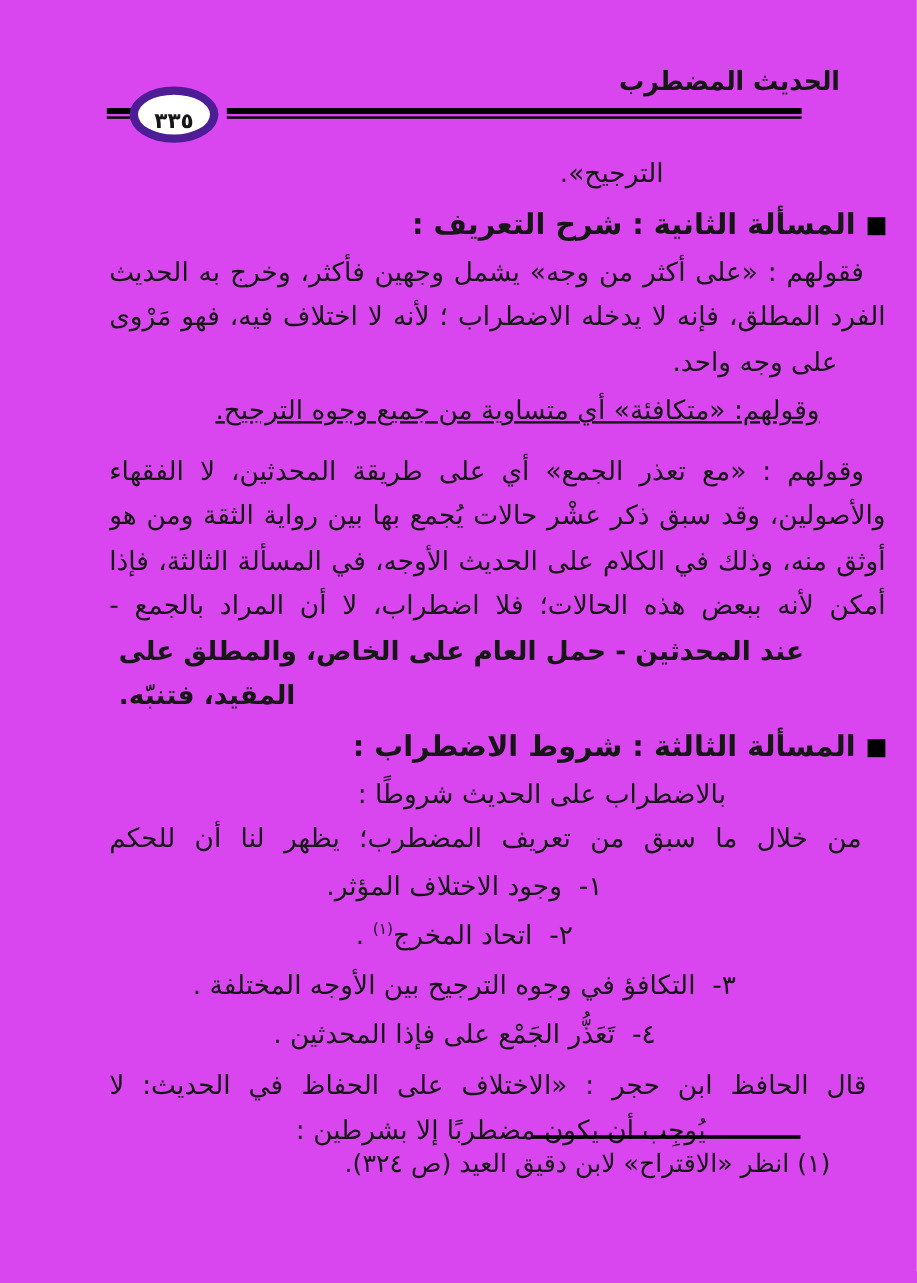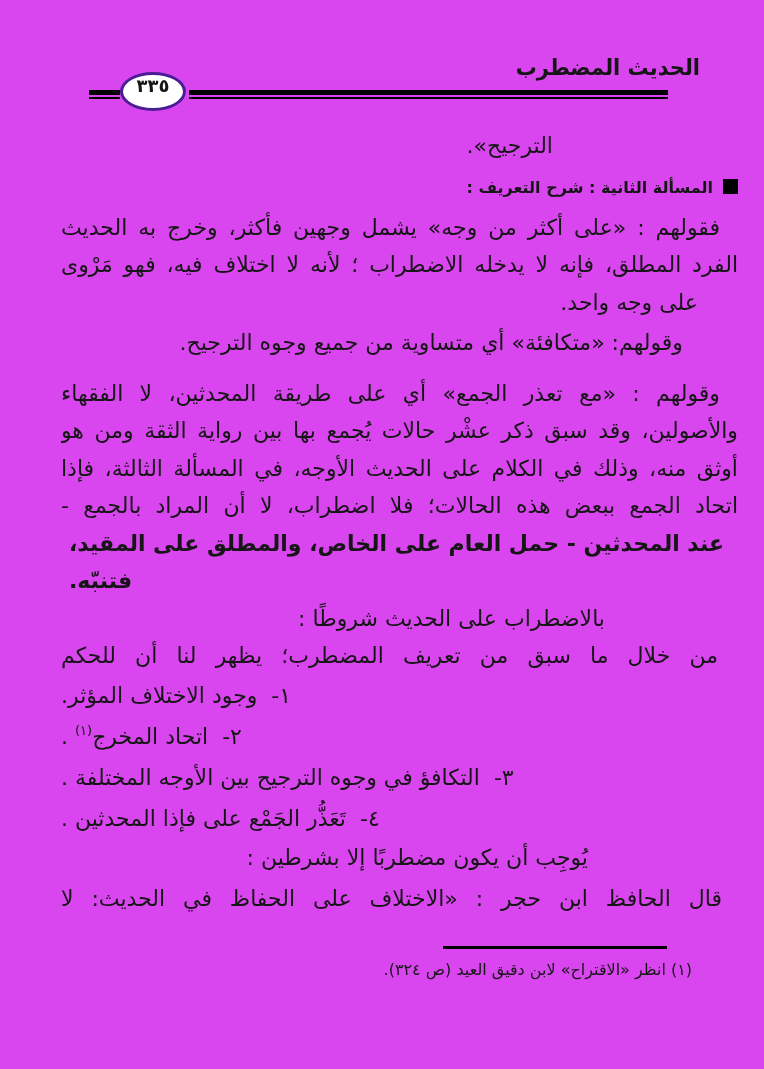--- a/index.html
+++ b/index.html
@@ -34,68 +34,68 @@
     position: absolute;
     top: 90px;
     height: 2px;
     border-top: 5px solid #000;
     border-bottom: 2px solid #000;
   }
   .rule { left: 189px; width: 479px; }
   .rule-left { left: 89px; width: 31px; }
   .page-badge {
     position: absolute;
-    left: 120px;
+    left: 108px;
     top: 72px;
     width: 60px;
     height: 33px;
-    border: 3px solid #4c1d95;
+    border: 7px solid #4c1d95;
     border-radius: 50%;
     background: #fff;
     display: flex;
-    align-items: flex-start;
+    align-items: flex-end;
     justify-content: center;
     font-weight: bold;
     font-size: 18px;
     z-index: 2;
   }
   
   .content {
     position: absolute;
-    left: 61px;
+    left: 91px;
     right: 54px;
     top: 127px;
     direction: rtl;
     overflow: hidden;
   }
   .ln {
     font-size: 22px;
     line-height: 37.5px;
     white-space: normal;
   }
   .j  { text-align: justify; text-align-last: justify; }
   .ar { text-align: right; }
   .al { text-align: left; font-weight: bold; }
   .h {
     font-weight: bold;
-    font-size: 16px;
+    font-size: 24px;
     line-height: 31px;
     margin: 7px 0 6px 0;
     text-align: right;
   }
   .sq {
     display: inline-block;
     width: 15px;
     height: 15px;
     background: #000;
     margin-left: 10px;
     vertical-align: -1px;
   }
   .li {
-    text-align: left;
+    text-align: center;
     padding-right: 55px;
     line-height: 41px;
   }
   .num { margin-left: 14px; }
   sup.fnmark {
     font-size: 13px;
     vertical-align: 9px;
     line-height: 0;
   }
   
@@ -106,21 +106,21 @@
     width: 224px;
     border-top: 3px solid #000;
   }
   .footnote {
     position: absolute;
     left: 75px;
     right: 100px;
     top: 954px;
     direction: rtl;
     text-align: right;
-    font-size: 16px;
+    font-size: 21px;
     line-height: 32px;
   }
 </style>
 </head>
 <body>
 
 <div class="page">
 
   <div class="book-title">الحديث المضطرب</div>
   <div class="rule-left"></div>
@@ -134,46 +134,49 @@
     <div class="ln ar" style="padding-right:185px;">الترجيح».</div>
 
     <div class="h">
       <span class="sq"></span><span>المسألة الثانية : شرح التعريف :</span>
     </div>
 
     <div class="ln j" style="padding-right:18px;">فقولهم : «على أكثر من وجه» يشمل وجهين فأكثر، وخرج به الحديث</div>
     <div class="ln j">الفرد المطلق، فإنه لا يدخله الاضطراب ؛ لأنه لا اختلاف فيه، فهو مَرْوى</div>
     <div class="ln ar" style="padding-right:40px;">على وجه واحد.</div>
 
-    <div class="ln ar" style="padding-right:55px;margin-top:3px;">وقولهم: «متكافئة» أي متساوية من جميع وجوه الترجيح.</div>
+    <div class="ln ar" style="padding-right:55px;margin-top:3px;text-decoration:underline;">وقولهم: «متكافئة» أي متساوية من جميع وجوه الترجيح.</div>
 
     <div class="ln j" style="padding-right:18px;margin-top:13px;">وقولهم : «مع تعذر الجمع» أي على طريقة المحدثين، لا الفقهاء</div>
     <div class="ln j">والأصولين، وقد سبق ذكر عشْر حالات يُجمع بها بين رواية الثقة ومن هو</div>
     <div class="ln j">أوثق منه، وذلك في الكلام على الحديث الأوجه، في المسألة الثالثة، فإذا</div>
-    <div class="ln j">اتحاد الجمع ببعض هذه الحالات؛ فلا اضطراب، لا أن المراد بالجمع -</div>
+    <div class="ln j">أمكن لأنه ببعض هذه الحالات؛ فلا اضطراب، لا أن المراد بالجمع -</div>
     <div class="ln al" style="padding-left:8px;">عند المحدثين - حمل العام على الخاص، والمطلق على المقيد، فتنبّه.</div>
 
+    <div class="h">
+      <span class="sq"></span><span>المسألة الثالثة : شروط الاضطراب :</span>
+    </div>
 
     <div class="ln ar" style="padding-right:133px;">بالاضطراب على الحديث شروطًا :</div>
     <div class="ln j" style="padding-right:20px;">من خلال ما سبق من تعريف المضطرب؛ يظهر لنا أن للحكم</div>
 
     <div class="ln li">
       <span class="num">١-</span><span>وجود الاختلاف المؤثر.</span>
     </div>
     <div class="ln li">
       <span class="num">٢-</span><span>اتحاد المخرج</span><sup class="fnmark">(١)</sup><span> .</span>
     </div>
     <div class="ln li">
       <span class="num">٣-</span><span>التكافؤ في وجوه الترجيح بين الأوجه المختلفة .</span>
     </div>
     <div class="ln li">
       <span class="num">٤-</span><span>تَعَذُّر الجَمْع على فإذا المحدثين .</span>
     </div>
 
+    <div class="ln j" style="padding-right:16px;margin-top:4px;">قال الحافظ ابن حجر : «الاختلاف على الحفاظ في الحديث: لا</div>
     <div class="ln ar" style="padding-right:150px;">يُوجِب أن يكون مضطربًا إلا بشرطين :</div>
-    <div class="ln j" style="padding-right:16px;margin-top:4px;">قال الحافظ ابن حجر : «الاختلاف على الحفاظ في الحديث: لا</div>
 
   </div>
 
   <div class="fn-divider"></div>
   <div class="footnote">(١) انظر «الاقتراح» لابن دقيق العيد (ص ٣٢٤).</div>
 
 </div>
 
 </body></html>

